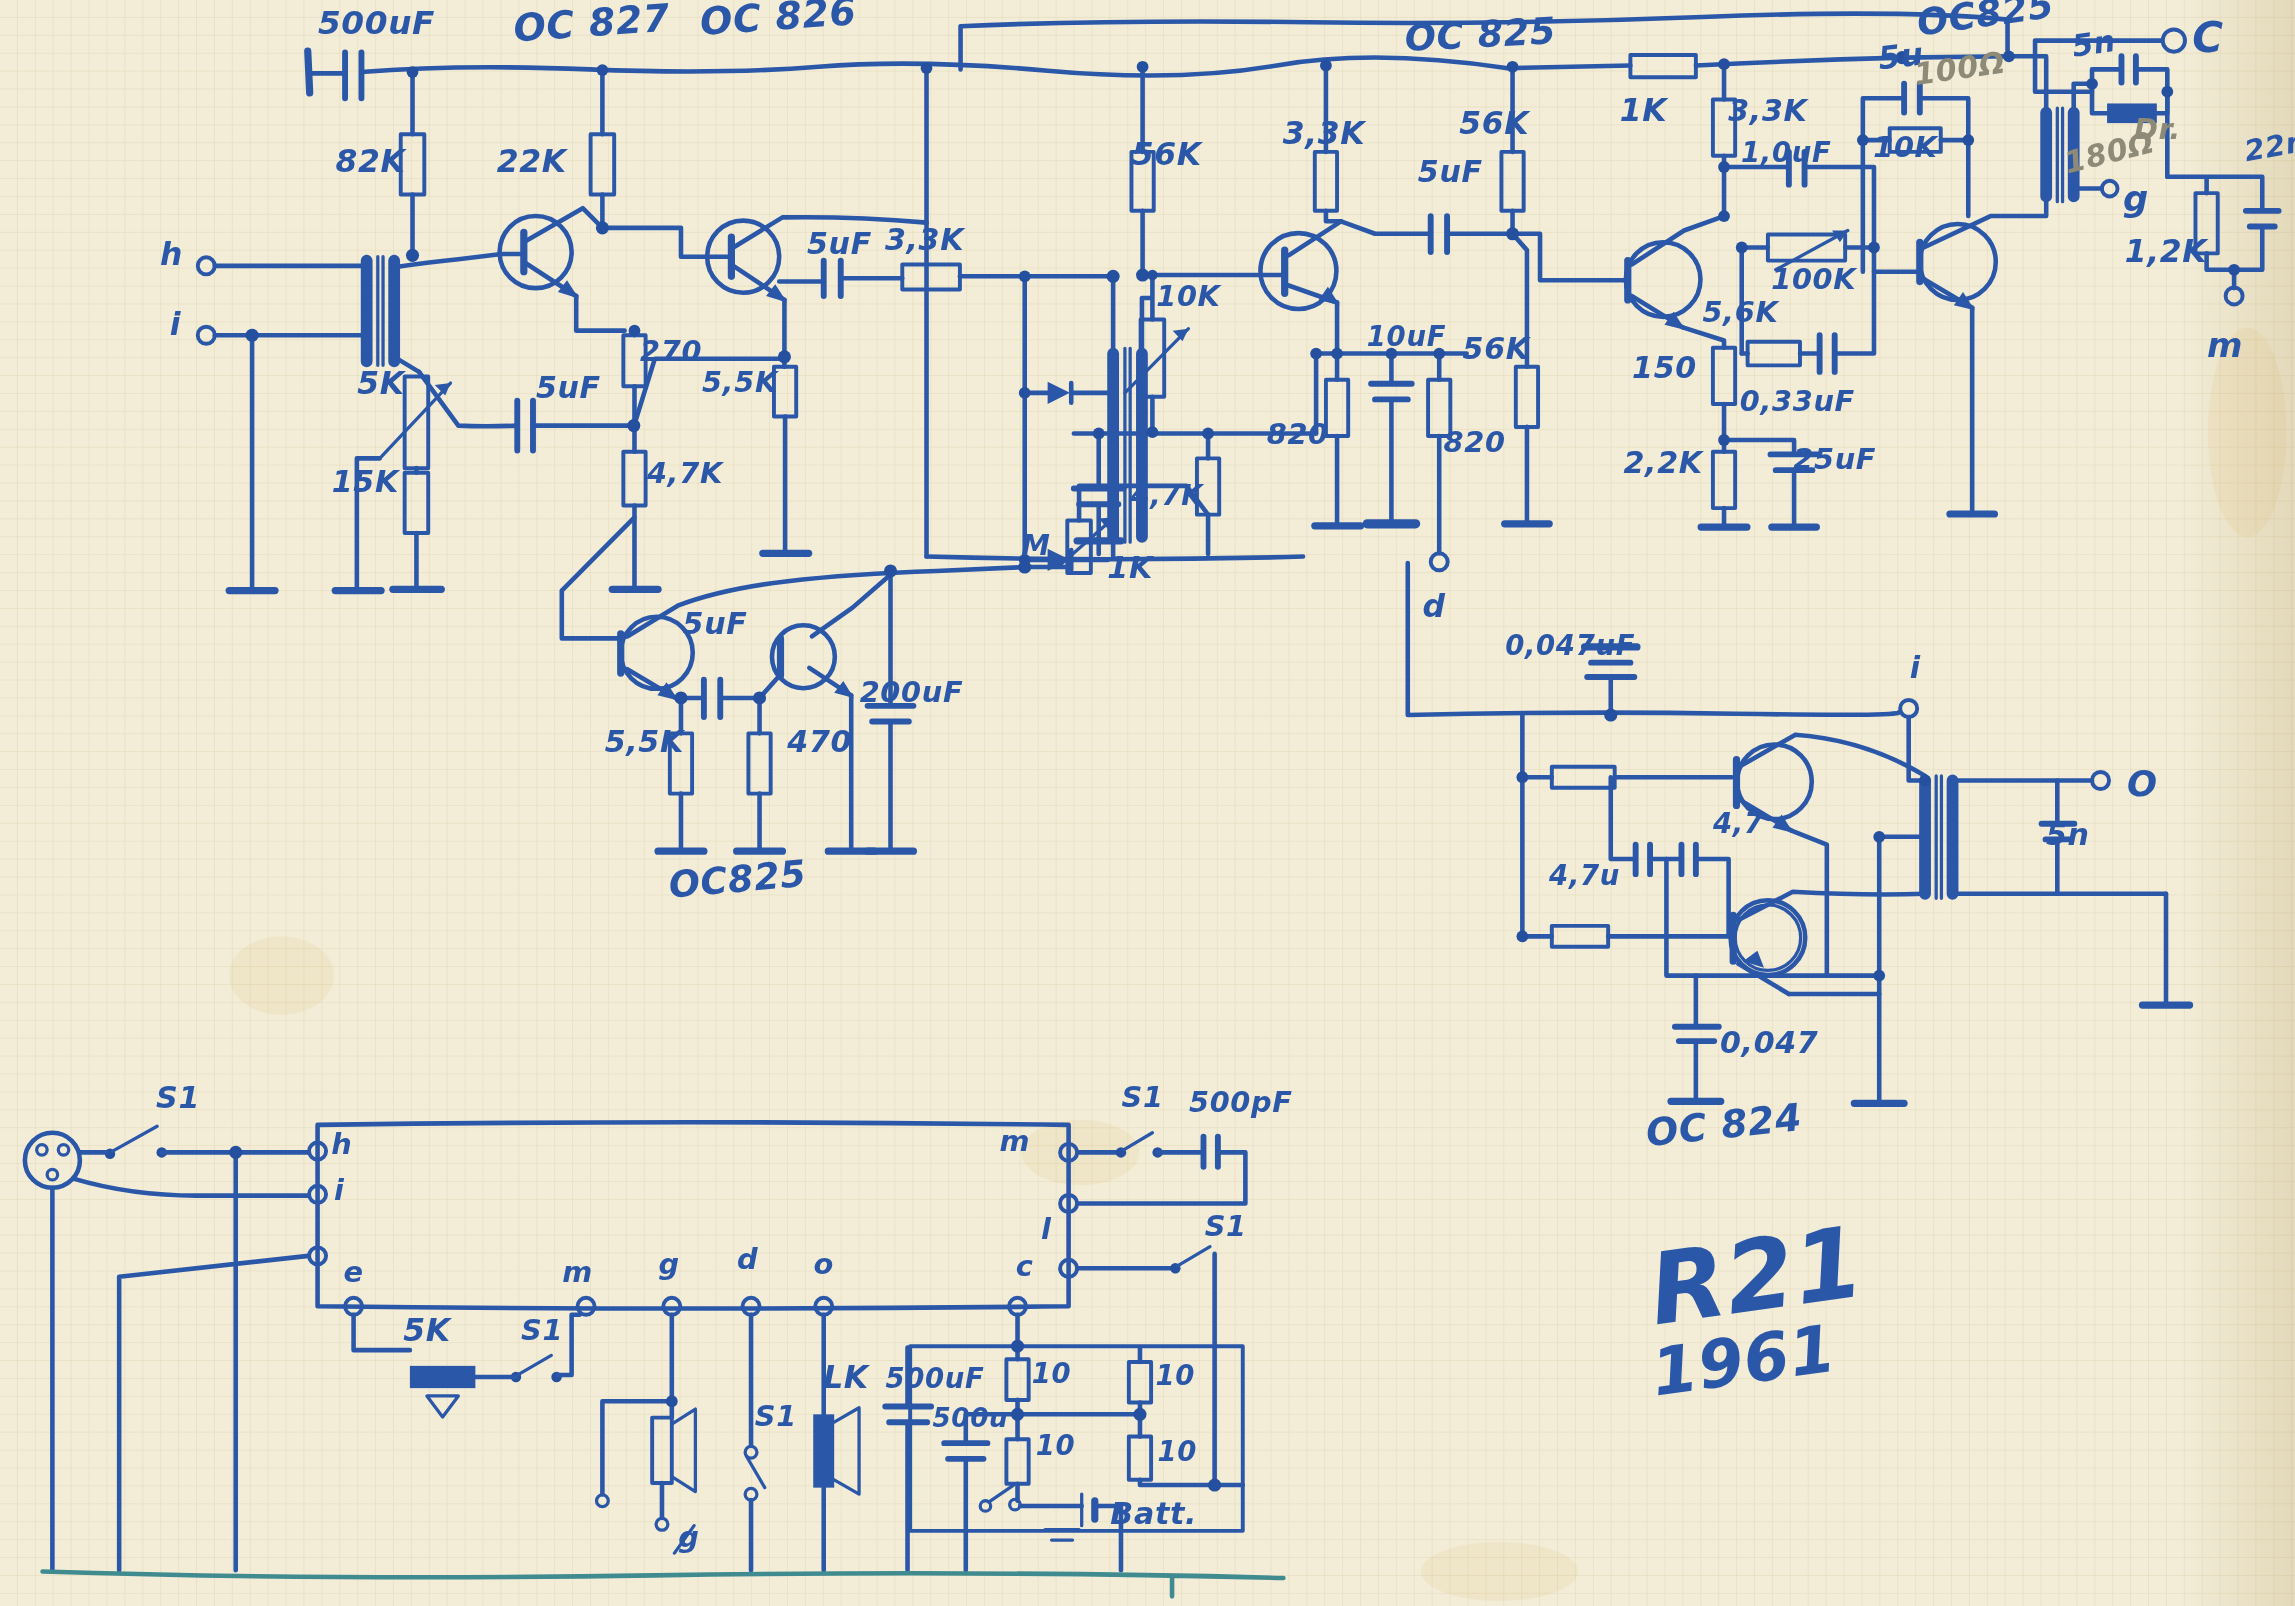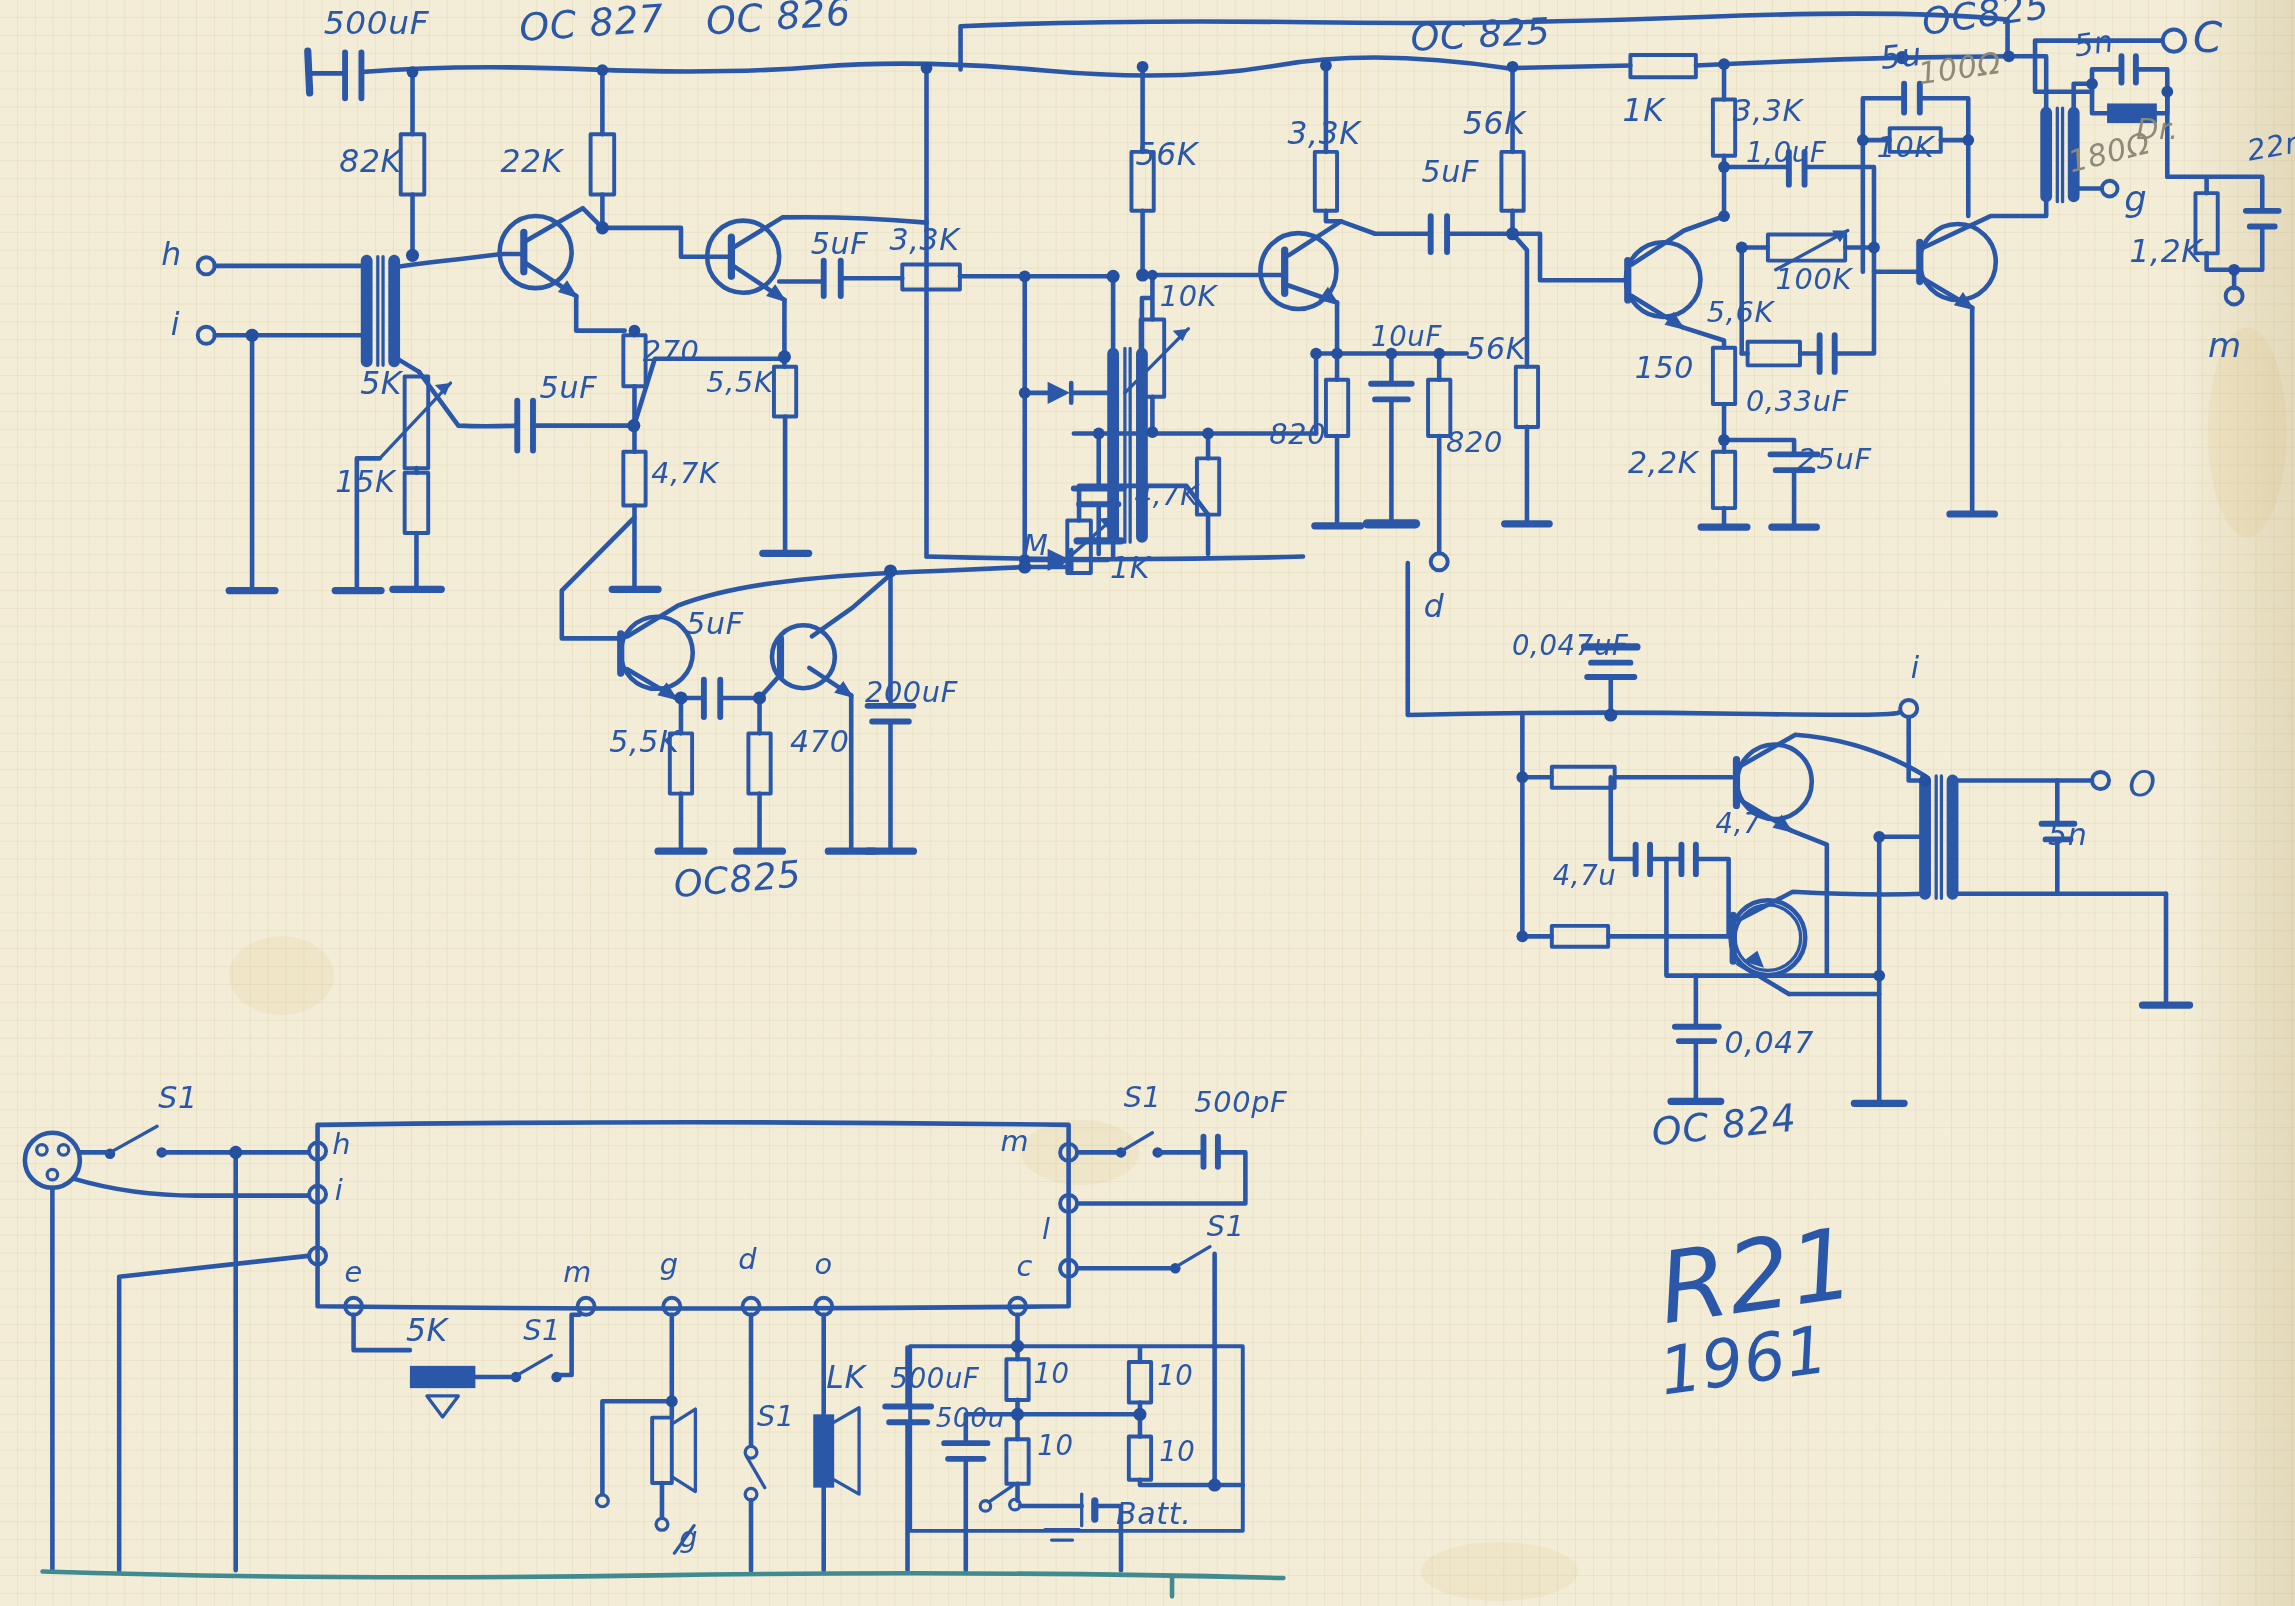--- a/index.html
+++ b/index.html
@@ -1,16 +1,16 @@
 <!DOCTYPE html>
 <html style="font-size:10.5px"><head>
 <meta charset="utf-8">
 <style>
   html,body{margin:0;padding:0;background:#7a7262;}
-  .page{width:100vw;max-width:100%;}
+  .page{width:100vw;max-width:100%;font-weight:bold;}
   svg{display:block;width:100%;height:auto;}
   .ink{stroke:#2b57a8;fill:none;stroke-width:7;stroke-linecap:round;stroke-linejoin:round;}
   .w5{stroke-width:5}.w6{stroke-width:6}.w9{stroke-width:9}.w11{stroke-width:11}.w14{stroke-width:14}.w18{stroke-width:18}
   .fill{fill:#2b57a8;stroke:none;}
   .dot{fill:#24509f;stroke:none;}
   .teal{stroke:#3f8b8f;fill:none;stroke-width:7;stroke-linecap:round;}
   .ink-t{fill:#2b57a8;font-family:"DejaVu Sans",sans-serif;font-style:italic;text-anchor:middle;letter-spacing:1px;}
   .pencil{fill:#8d8a78;font-family:"DejaVu Sans",sans-serif;font-style:italic;text-anchor:middle;letter-spacing:1px;}
 </style>
 </head>

